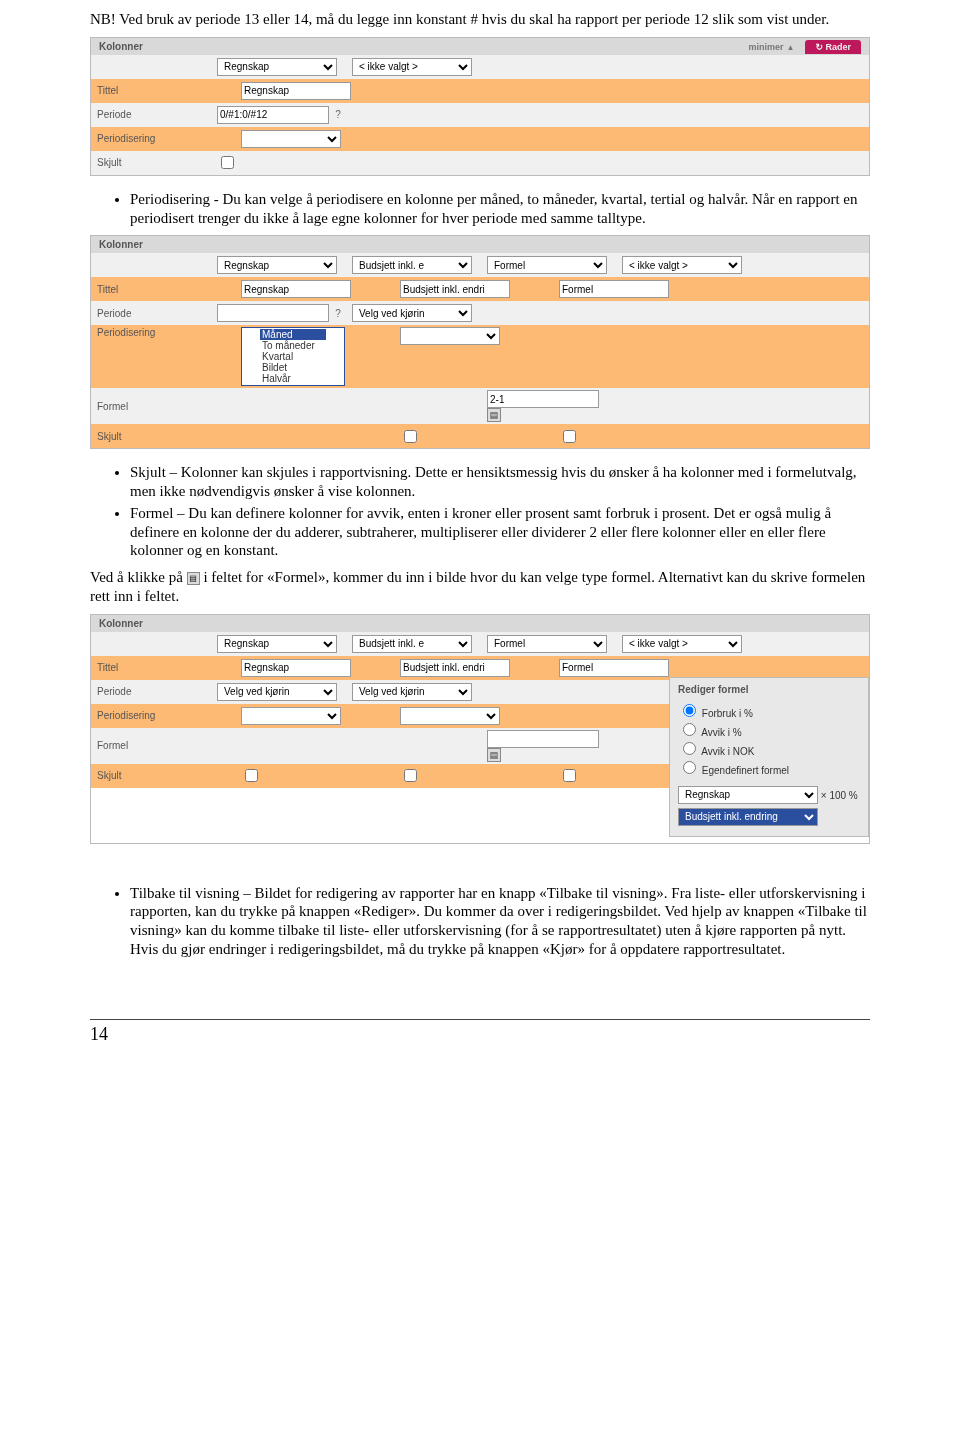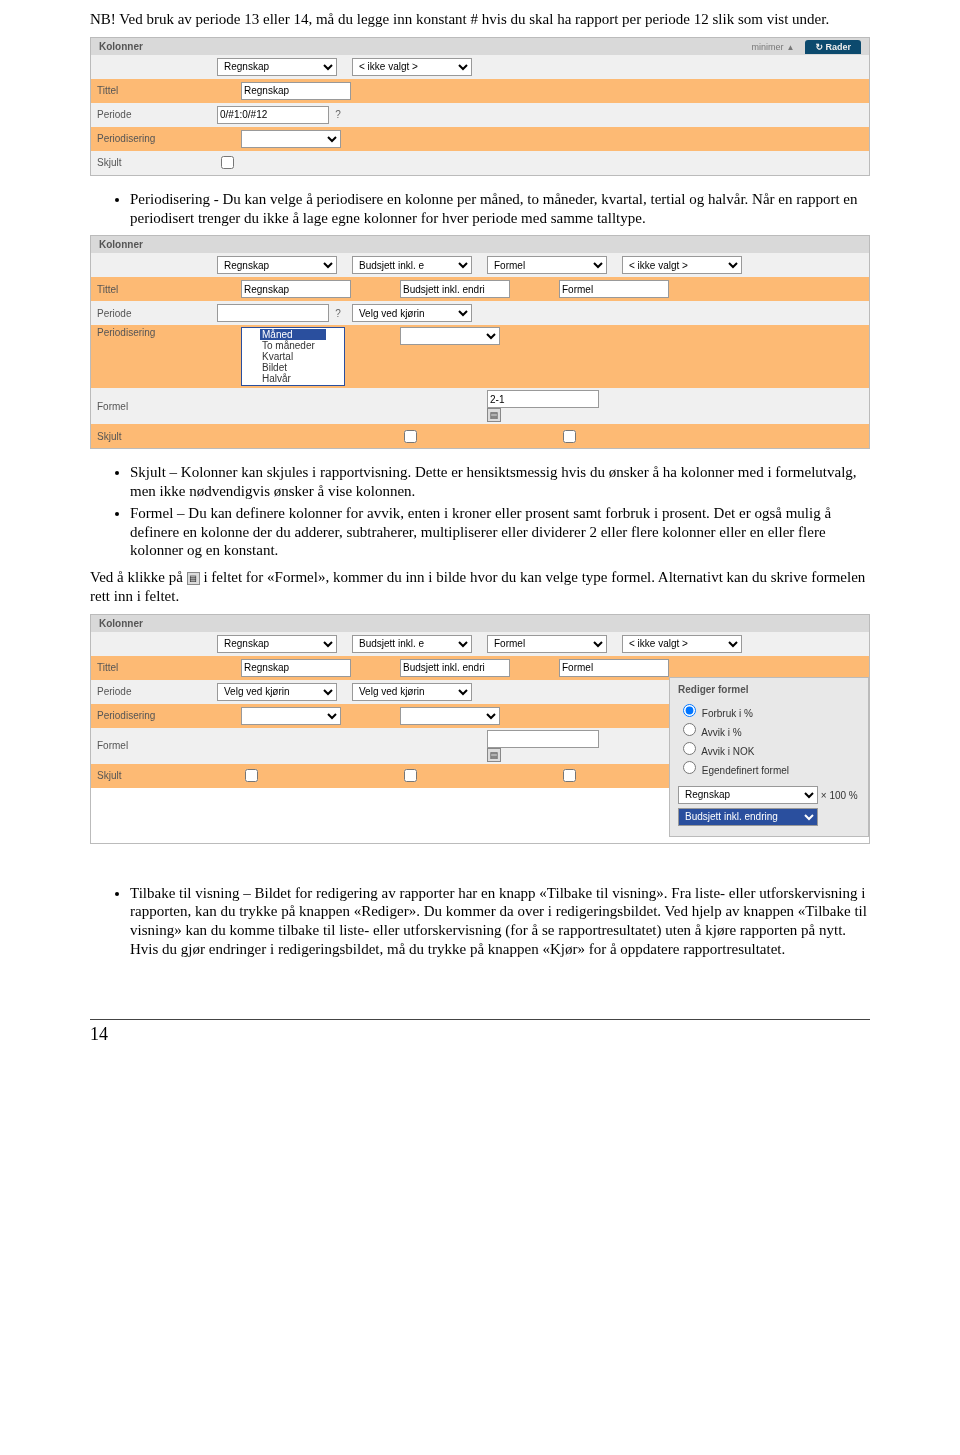--- a/index.html
+++ b/index.html
@@ -36,30 +36,30 @@
     background: #d9d9d9;
     padding: 3px 8px;
     font-weight: bold;
     font-size: 10px;
     color: #555;
     display: flex;
     justify-content: space-between;
     align-items: center;
   }
   .ss-header .right-tab {
-    background: #0c4a6e;
+    background: #be185d;
     color: #eee;
     padding: 2px 10px;
     font-size: 9px;
     border-radius: 3px 3px 0 0;
   }
   .ss-header .minimer {
     font-size: 9px;
     color: #777;
-    font-weight: normal;
+    font-weight: bold;
   }
   .ss-row {
     display: flex;
     align-items: center;
     min-height: 24px;
     padding: 2px 6px;
   }
   .ss-row.alt { background: #f0f0f0; }
   .ss-row.plain { background: #fdba74; gap: 24px; }
   .ss-label {

